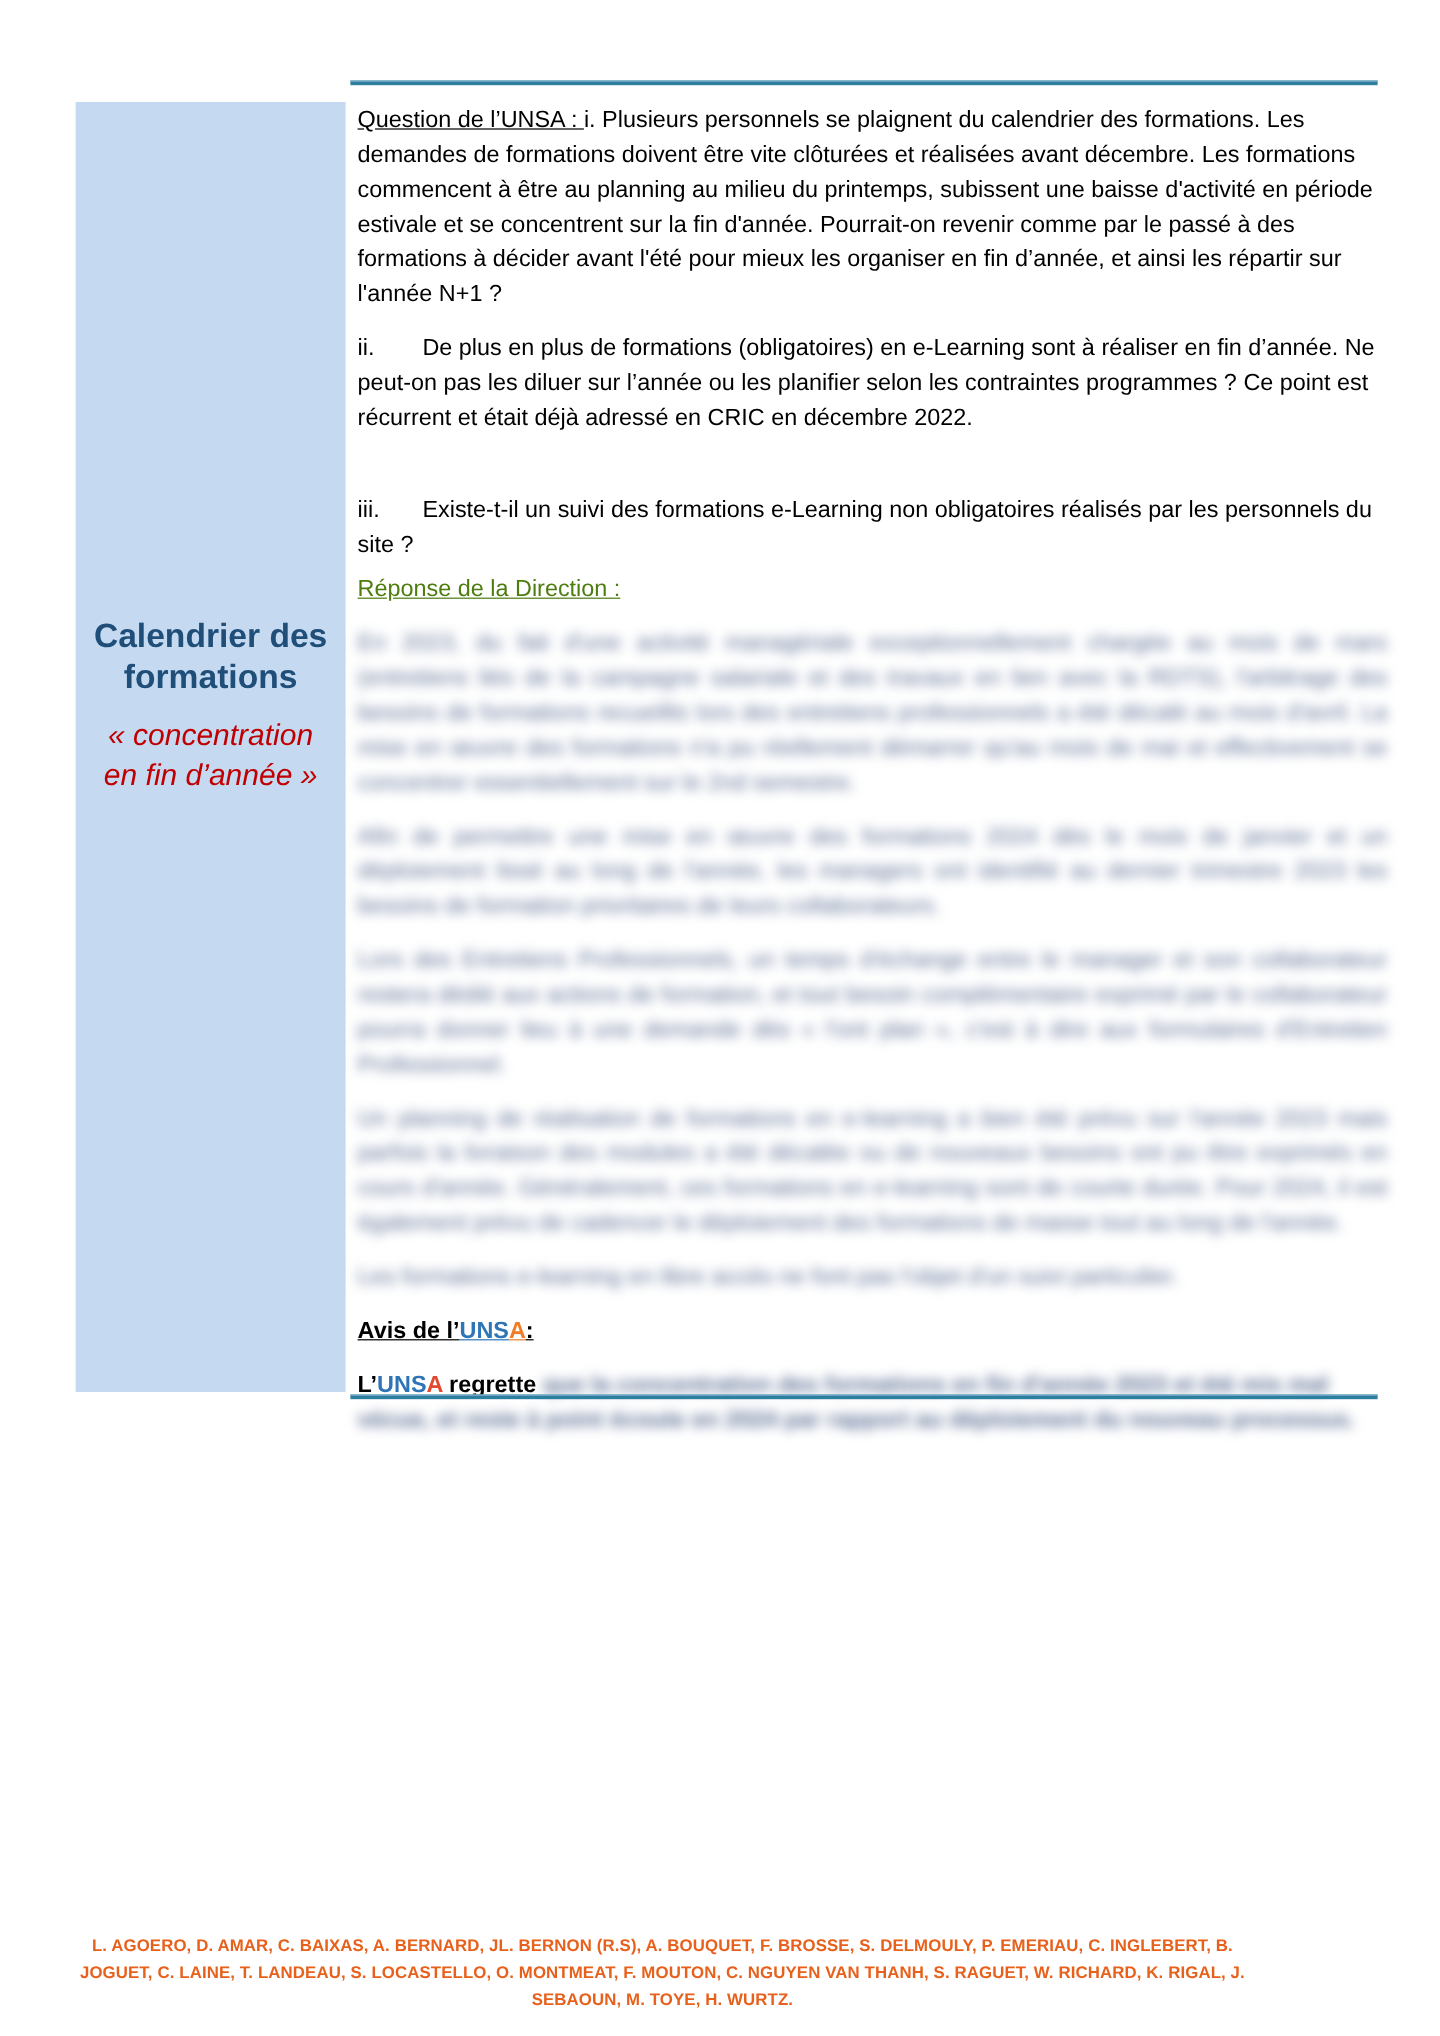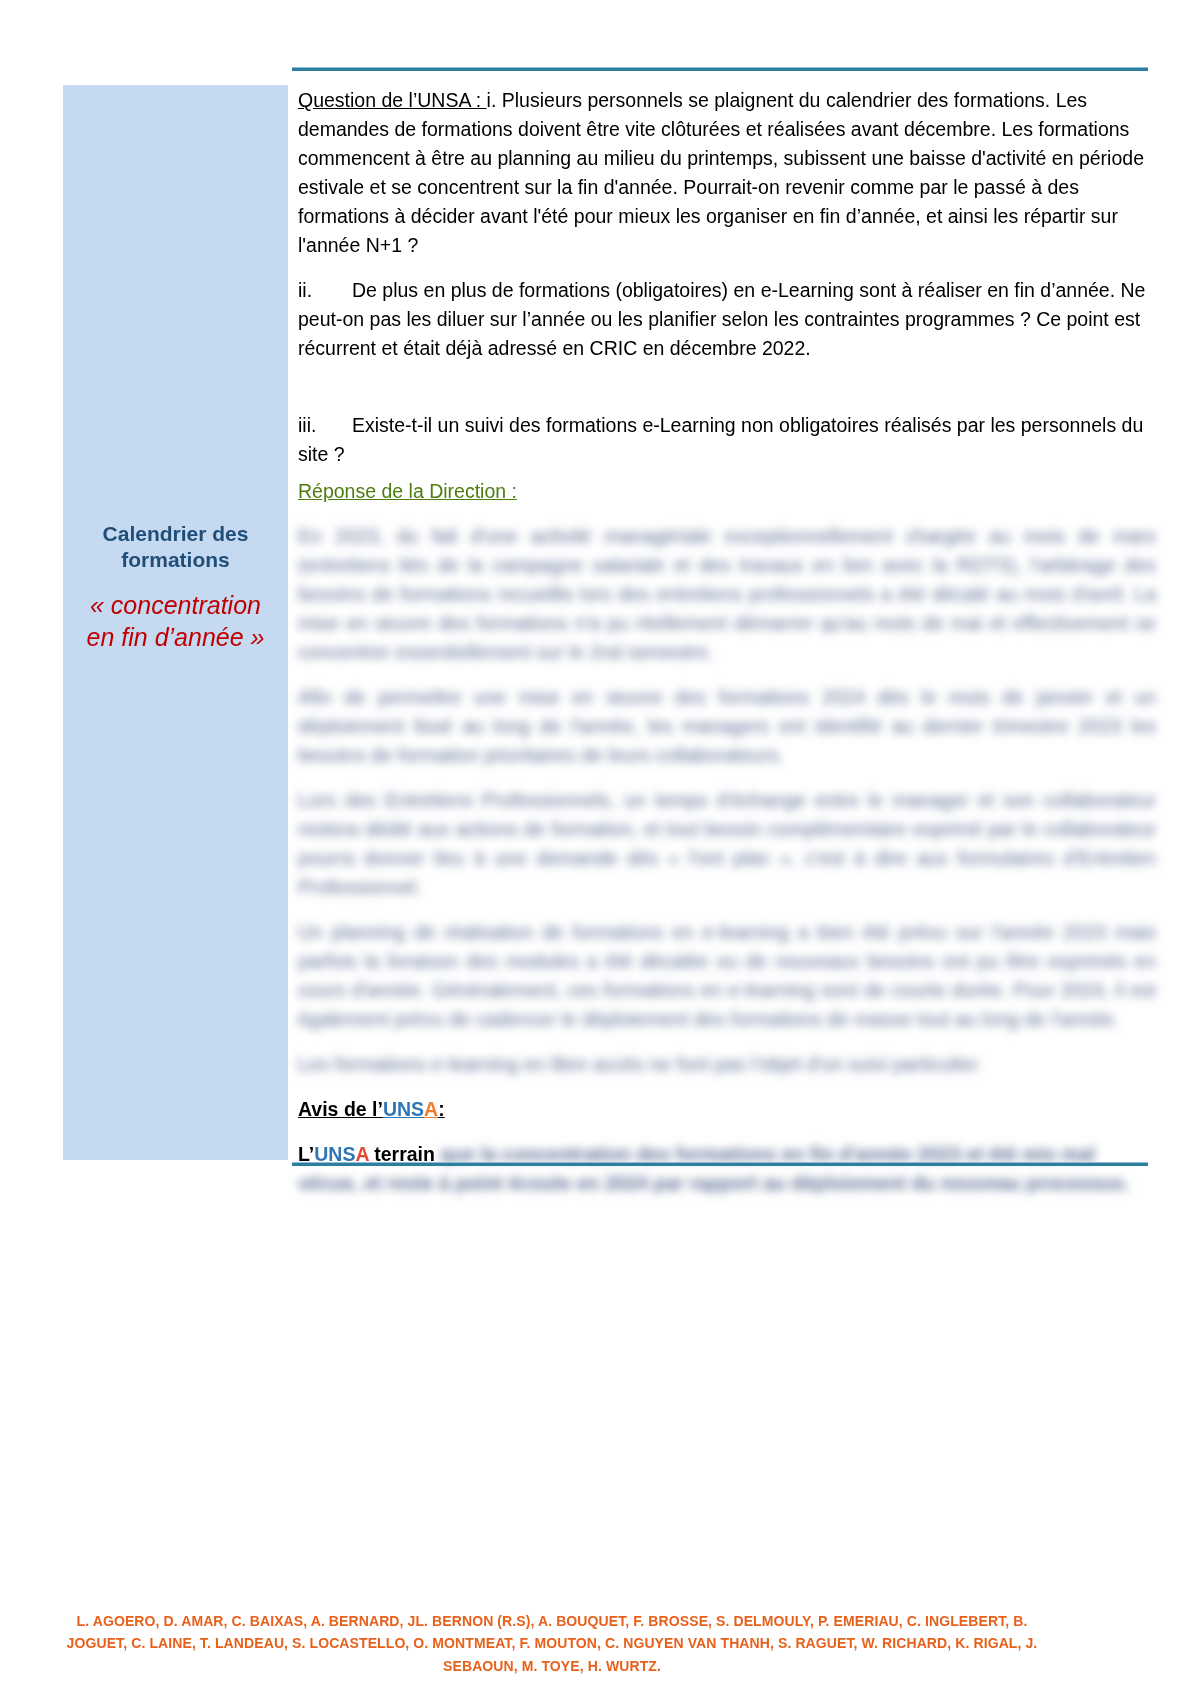--- a/index.html
+++ b/index.html
@@ -6,21 +6,21 @@
   body{font-family:"Liberation Sans", sans-serif; -webkit-font-smoothing:antialiased;}
   .page{position:relative;width:1200px;height:1697px;background:#ffffff;overflow:hidden;}
 
   .rule{position:absolute;height:3px;background:#2e7f9f;border-top:1px solid #8fbcd4;}
   .rule.top{left:292px;top:67px;width:856px;}
   .rule.bottom{left:292px;top:1162px;width:856px;}
 
   .sidebar{position:absolute;left:63px;top:85px;width:225px;height:1075px;background:#c5d9f1;
            display:flex;flex-direction:column;justify-content:center;align-items:center;
            text-align:center;box-sizing:border-box;padding:0 10px 70px;}
-  .sidebar-title{color:#1f4e79;font-weight:bold;font-size:21px;line-height:1.22;}
+  .sidebar-title{color:#1f4e79;font-weight:bold;font-size:28px;line-height:1.22;}
   .sidebar-sub{color:#c00000;font-style:italic;font-size:25px;line-height:1.3;margin-top:16px;}
 
   .main{position:absolute;left:298px;top:86px;width:858px;color:#000;
         font-size:19.5px;line-height:29px;}
   .main p{margin:0 0 16px 0;}
   .u{text-decoration:underline;}
   .marker{display:inline-block;width:54px;}
 
   .resp-label{color:#4d7c0f;text-decoration:underline;margin-bottom:18px;}
 
@@ -63,21 +63,21 @@
     <p class="resp-label">Réponse de la Direction :</p>
 
     <p class="blur">En 2023, du fait d'une activité managériale exceptionnellement chargée au mois de mars (entretiens liés de la campagne salariale et des travaux en lien avec la RDTS), l'arbitrage des besoins de formations recueillis lors des entretiens professionnels a été décalé au mois d'avril. La mise en œuvre des formations n'a pu réellement démarrer qu'au mois de mai et effectivement se concentrer essentiellement sur le 2nd semestre.</p>
     <p class="blur">Afin de permettre une mise en œuvre des formations 2024 dès le mois de janvier et un déploiement lissé au long de l'année, les managers ont identifié au dernier trimestre 2023 les besoins de formation prioritaires de leurs collaborateurs.</p>
     <p class="blur">Lors des Entretiens Professionnels, un temps d'échange entre le manager et son collaborateur restera dédié aux actions de formation, et tout besoin complémentaire exprimé par le collaborateur pourra donner lieu à une demande dès « l'ont plan », c'est à dire aux formulaires d'Entretien Professionnel.</p>
     <p class="blur">Un planning de réalisation de formations en e-learning a bien été prévu sur l'année 2023 mais parfois la livraison des modules a été décalée ou de nouveaux besoins ont pu être exprimés en cours d'année. Généralement, ces formations en e-learning sont de courte durée. Pour 2024, il est également prévu de cadencer le déploiement des formations de masse tout au long de l'année.</p>
     <p class="blur">Les formations e-learning en libre accès ne font pas l'objet d'un suivi particulier.</p>
 
     <p class="avis"><span class="navy">Avis de l’</span><span class="blue">UNS</span><span class="orange">A</span><span class="navy">:</span></p>
 
-    <p class="opinion"><span class="navy">L’</span><span class="blue">UNS</span><span class="redorange">A</span><span class="navy"> terrain </span><span class="blur-inline">que la concentration des formations en fin d'année 2023 et été mis mal vécue, et reste à point écoute en 2024 par rapport au déploiement du nouveau processus.</span></p>
+    <p class="opinion"><span class="navy">L’</span><span class="blue">UNS</span><span class="redorange">A</span><span class="navy"> regrette </span><span class="blur-inline">que la concentration des formations en fin d'année 2023 et été mis mal vécue, et reste à point écoute en 2024 par rapport au déploiement du nouveau processus.</span></p>
 
   </div>
 
   <div class="rule bottom"></div>
 
   <footer class="footer">
     <div class="footer-names">L. AGOERO, D. AMAR, C. BAIXAS, A. BERNARD, JL. BERNON (R.S), A. BOUQUET, F. BROSSE, S. DELMOULY, P. EMERIAU, C. INGLEBERT, B. JOGUET, C. LAINE, T. LANDEAU, S. LOCASTELLO, O. MONTMEAT, F. MOUTON, C. NGUYEN VAN THANH, S. RAGUET, W. RICHARD, K. RIGAL, J. SEBAOUN, M. TOYE, H. WURTZ.</div>
   </footer>
 
 </div>

